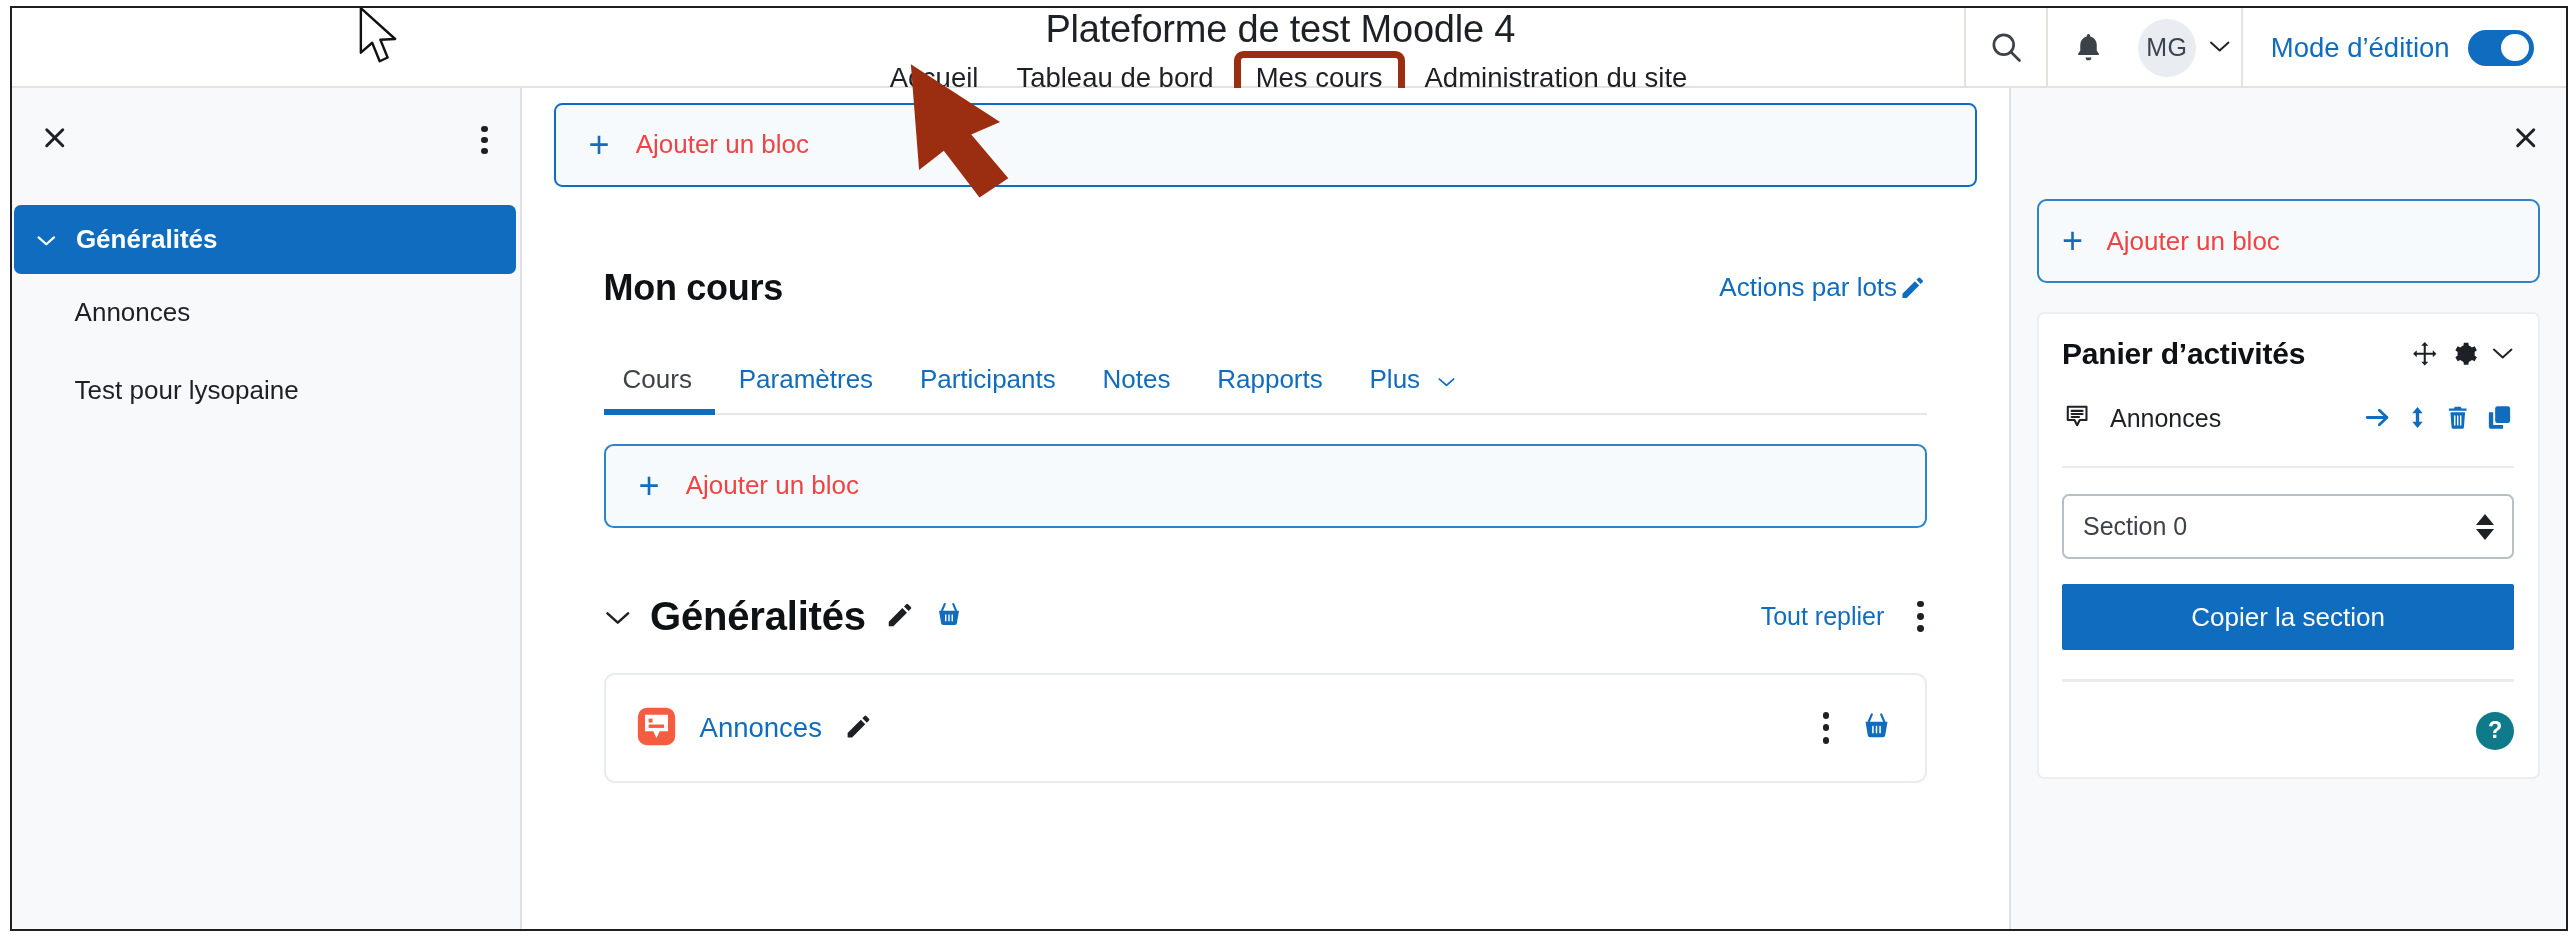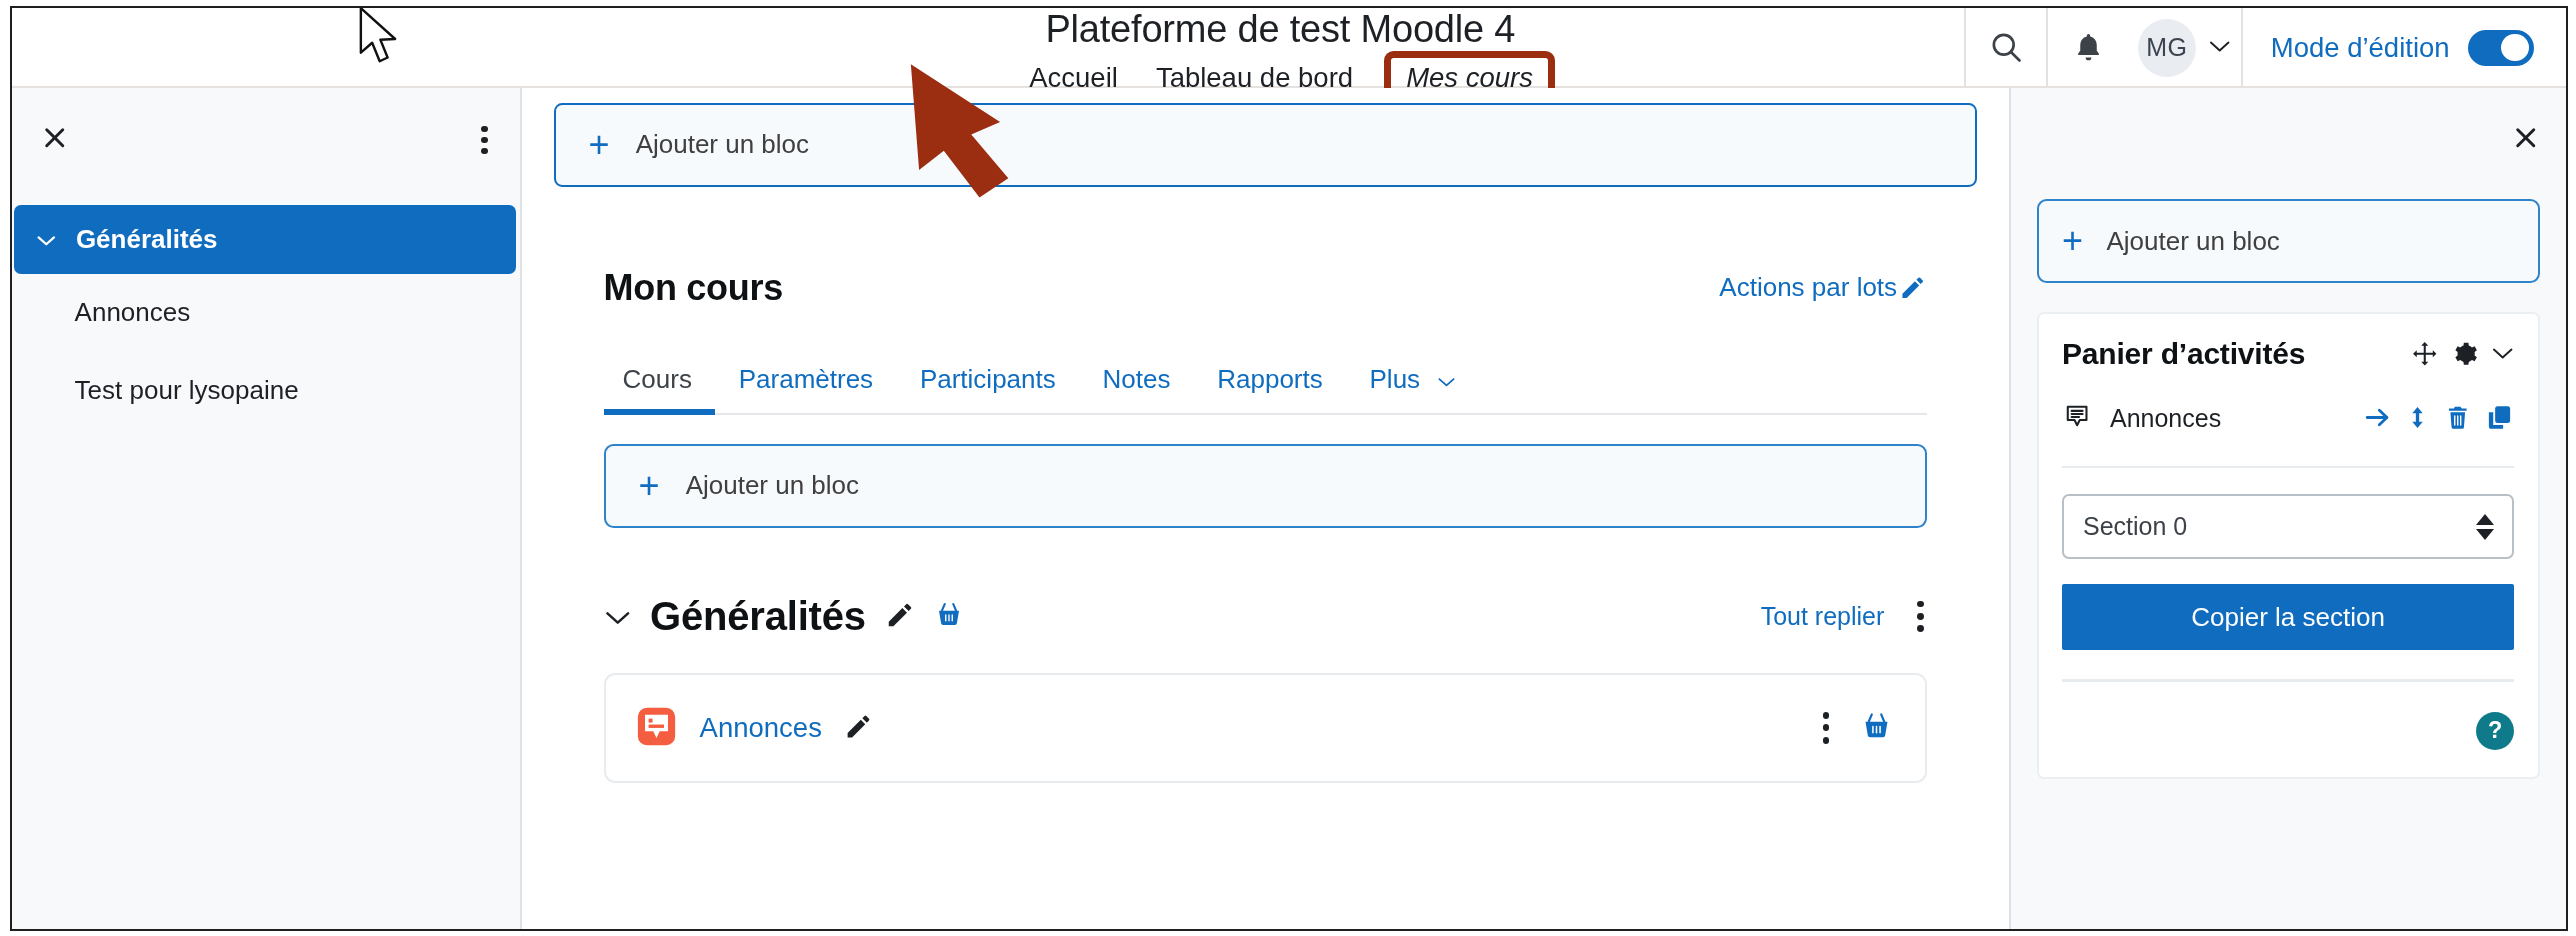--- a/index.html
+++ b/index.html
@@ -38,22 +38,21 @@
   .nav-links { display: flex; align-items: center; gap: 0; justify-content: space-between; }
   .nav-link {
     font-size: 27.5px; color: #1d2125;
     padding: 6.9px 19px; white-space: nowrap;
     cursor: pointer; text-decoration: none;
   }
   .nav-link.highlight {
     border: 7.6px solid #9b2d11;
     border-radius: 9.6px;
     padding: 4.1px 15px;
-    margin: 0 12px;
-    font-style: italic;
+    margin: 0 1px;
   }
 
   .nav-right {
     position: absolute; right: 0; top: 0; height: 80px;
     display: flex; align-items: center;
   }
   .nav-sep { width: 2.1px; height: 80px; background: #e4e1de; }
   .icon-btn {
     width: 80px; height: 80px;
     display: flex; align-items: center; justify-content: center;
@@ -131,21 +130,21 @@
     border: 2.1px solid #0f6cbf;
     border-radius: 8.2px;
     background: #f7fafd;
     display: flex; align-items: center;
     padding-left: 33px; gap: 26px;
     cursor: pointer;
   }
   .plus {
     color: #0f6cbf; font-size: 36px; line-height: 1; font-weight: 300;
   }
-  .addblock-label { color: #404040; font-size: 26px; }
+  .addblock-label { color: #ef4444; font-size: 26px; }
 
   .course-wrap { padding: 0 82px 0 82px; }
 
   .course-head {
     margin-top: 80px;
     display: flex; align-items: center; justify-content: space-between;
   }
   .course-title { font-size: 36px; color: #0f1214; font-weight: bold; letter-spacing: -0.3px; }
   .bulk { display: flex; align-items: flex-end; gap: 2px; cursor: pointer; }
   .bulk-label { color: #0f6cbf; font-size: 26px; }
@@ -287,20 +286,21 @@
 
 <div class="page-frame">
 
   <div class="navbar">
     <div class="brand">Plateforme de test Moodle 4</div>
 
     <div class="nav-links">
       <a class="nav-link">Accueil</a>
       <a class="nav-link">Tableau de bord</a>
       <a class="nav-link highlight">Mes cours</a>
+      <a class="nav-link">Administration du site</a>
     </div>
 
     <div class="nav-right">
       <div class="nav-sep"></div>
       <div class="icon-btn">
         <span>
           <svg width="36" height="36" viewBox="0 0 24 24" fill="none" stroke="#3c4248" stroke-width="1.8">
             <circle cx="10.5" cy="10.5" r="6.6"></circle>
               <line x1="15.3" y1="15.3" x2="21" y2="21" stroke-linecap="round"></line>
           </svg>

